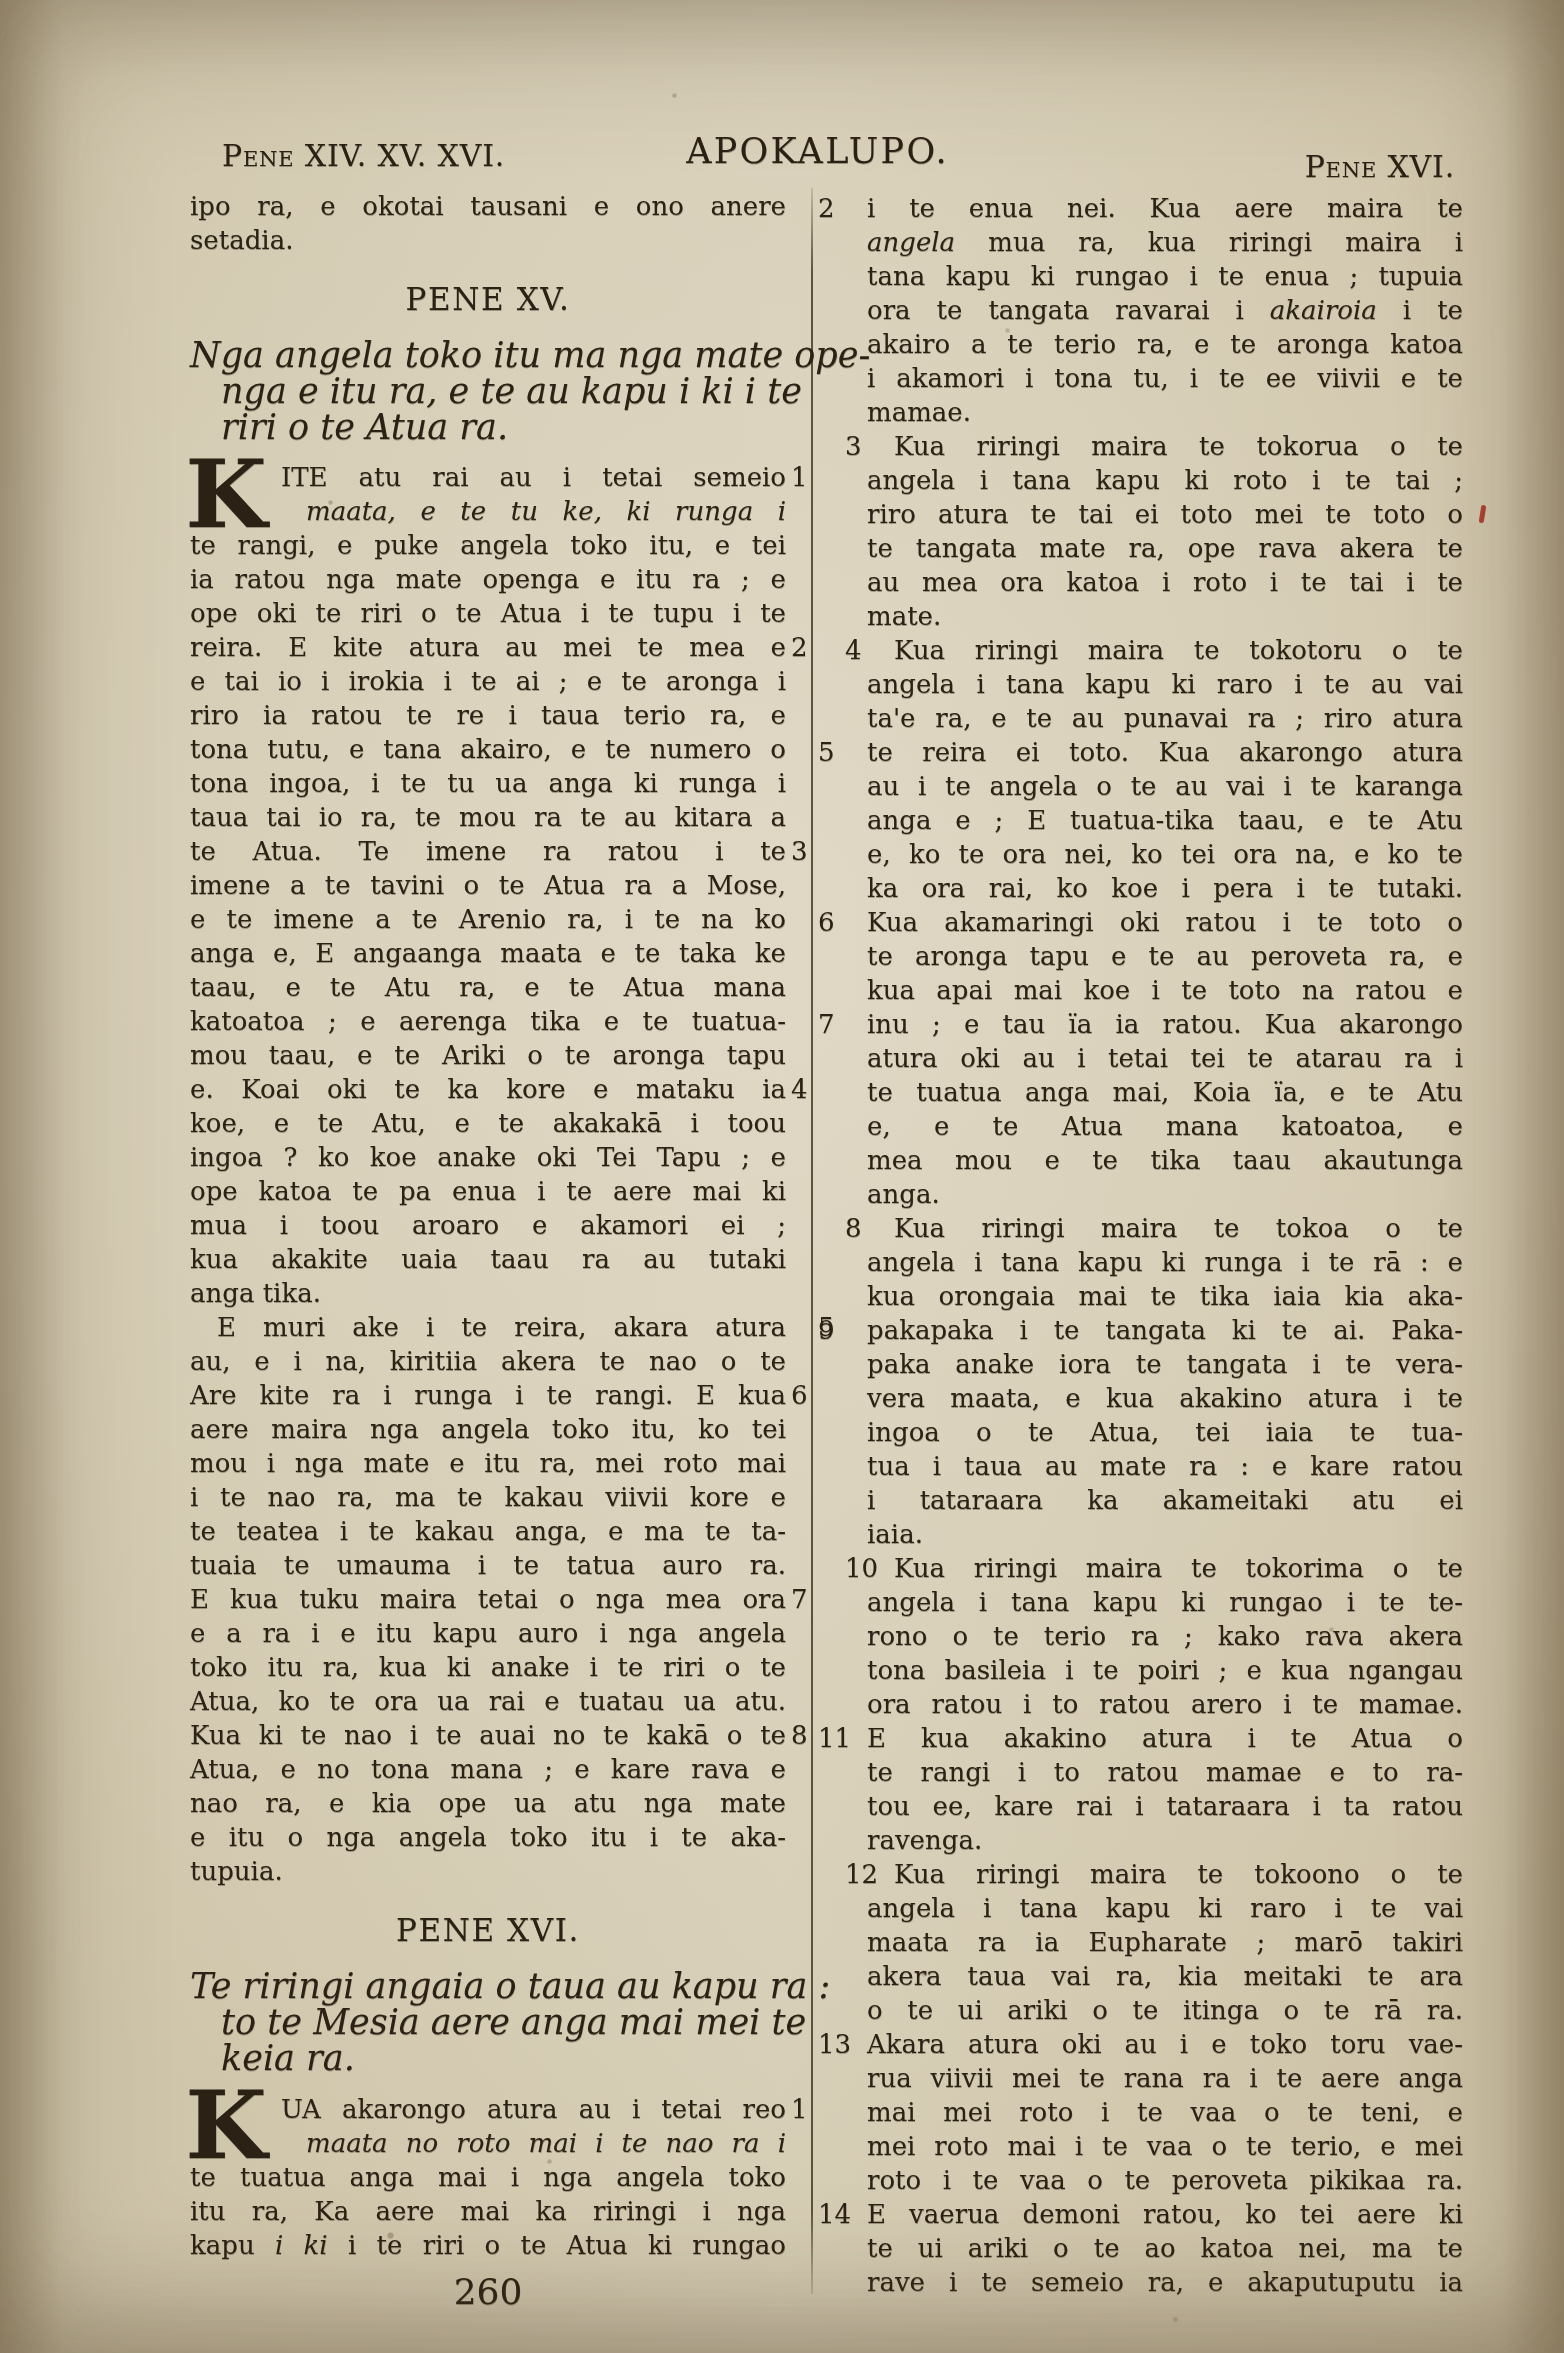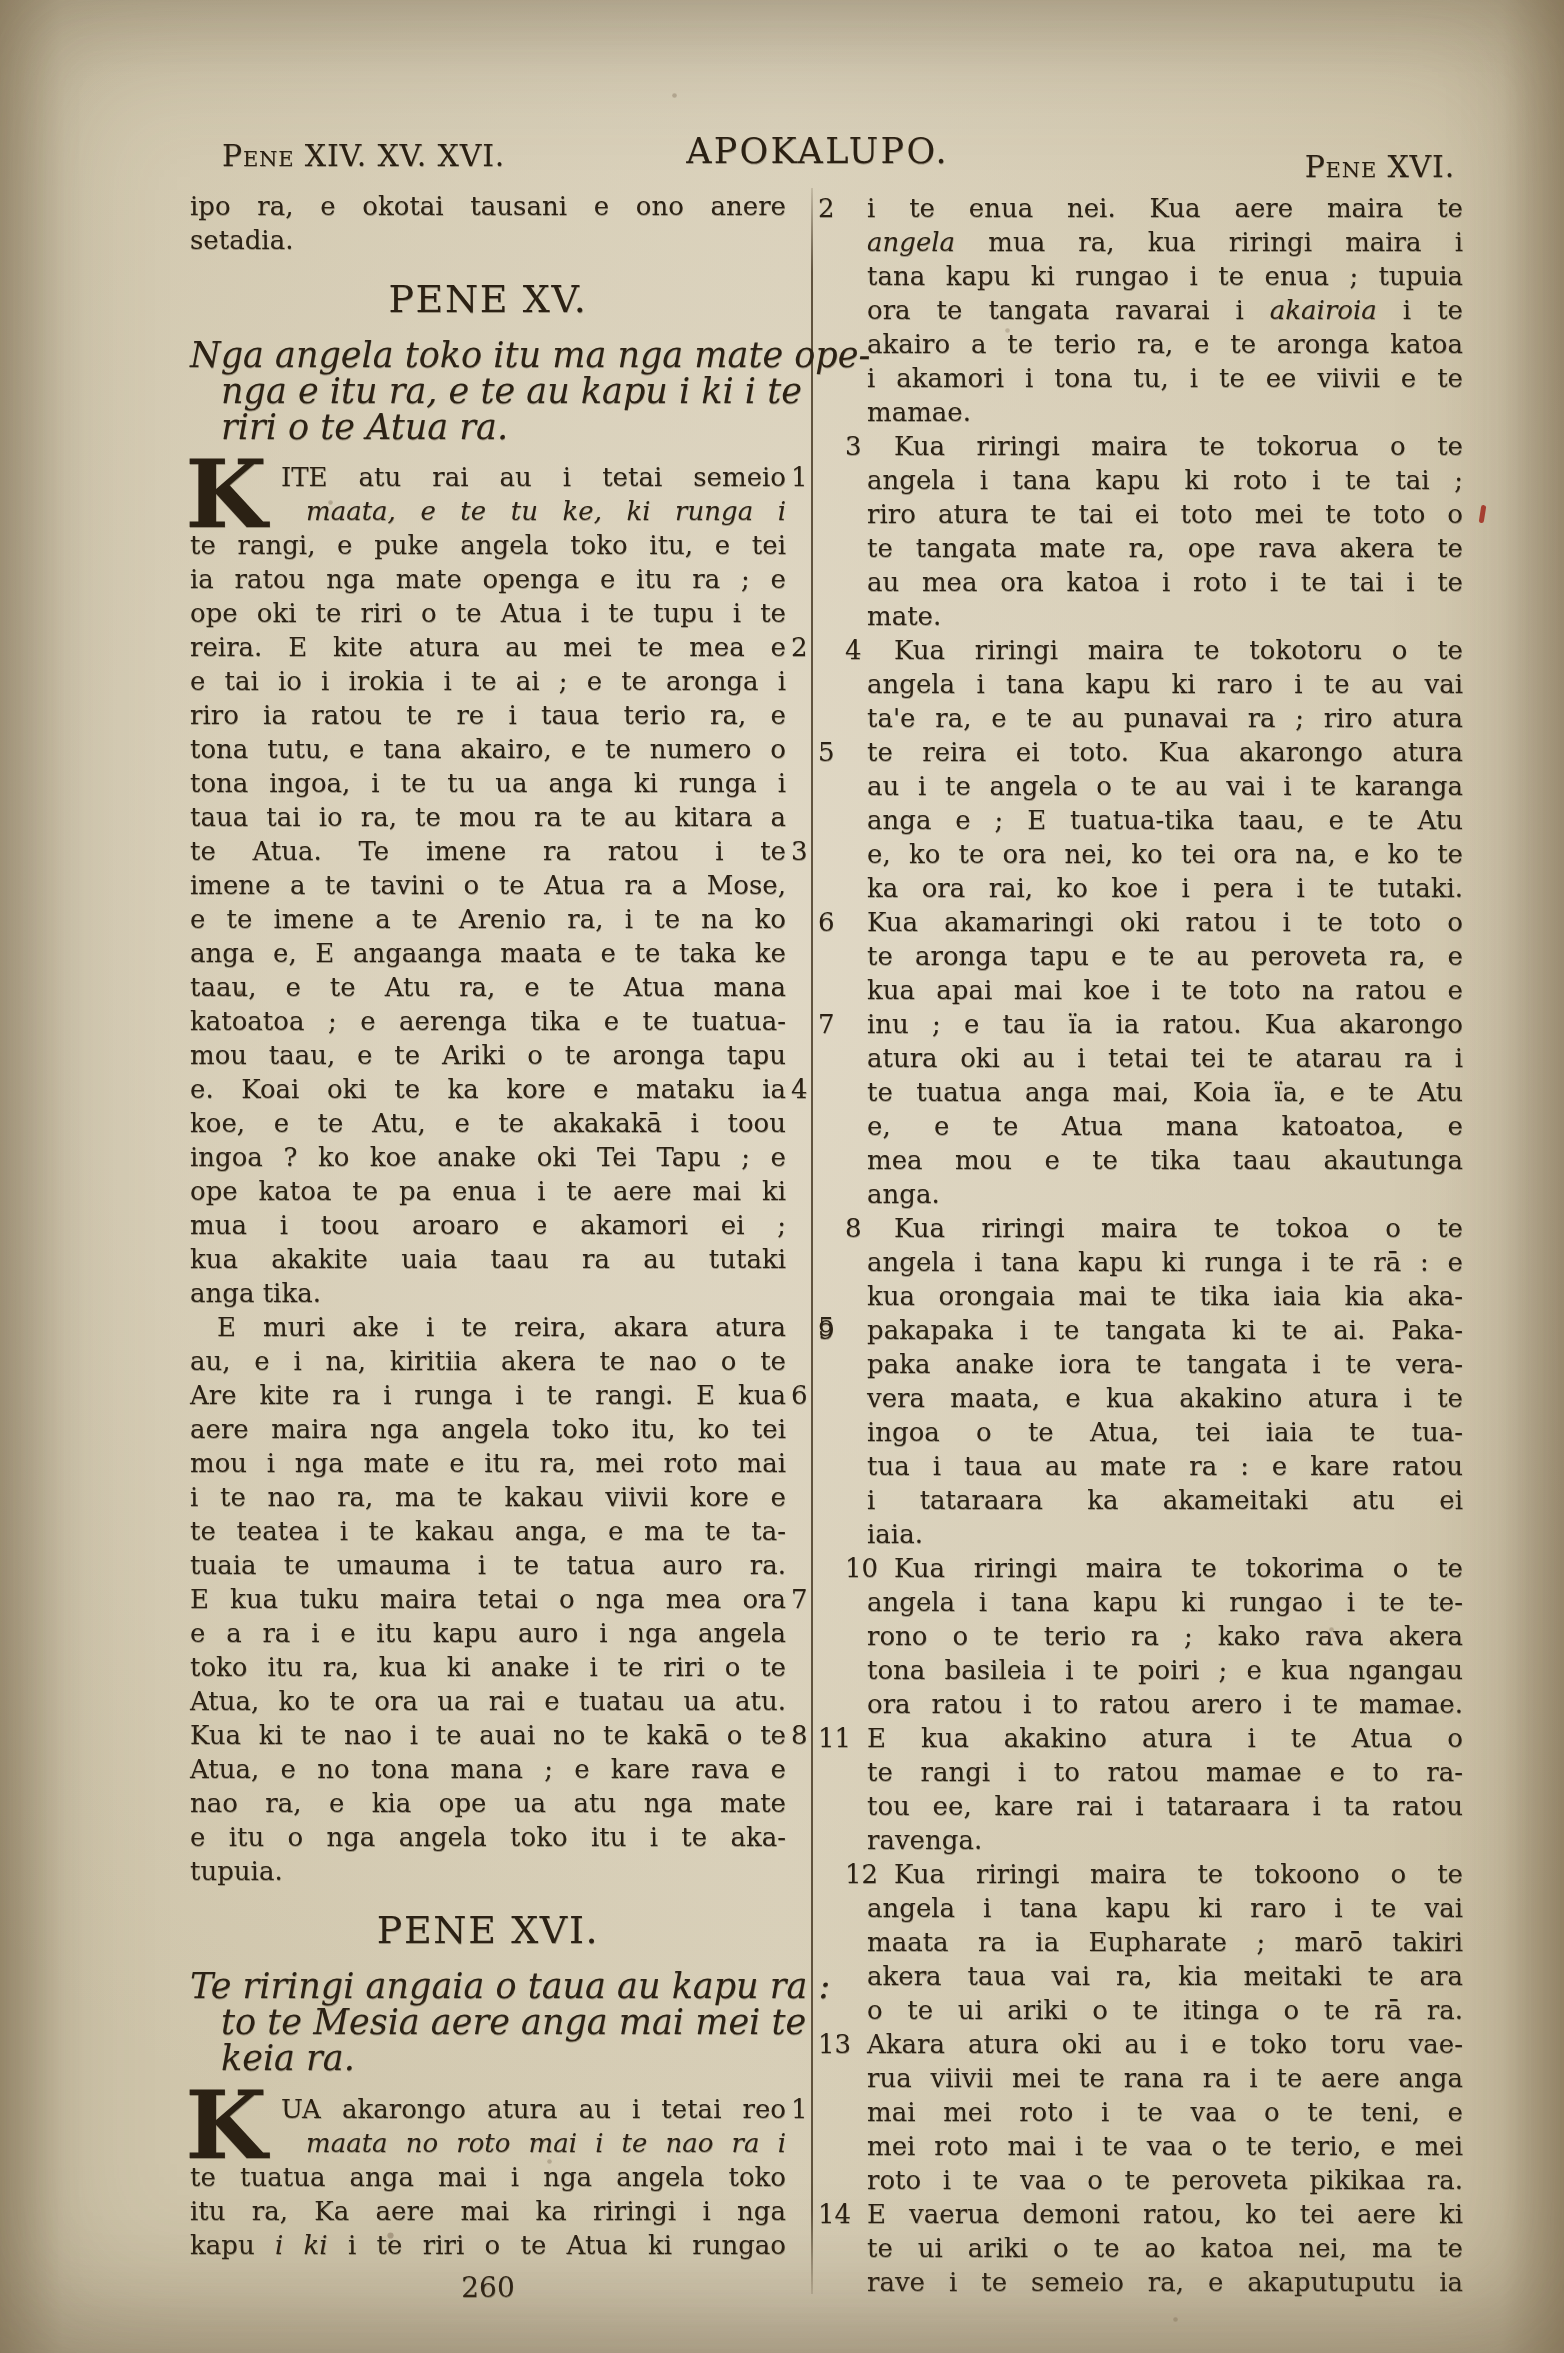--- a/index.html
+++ b/index.html
@@ -34,29 +34,29 @@
   .line.nj{text-align:left;text-align-last:left;}
   .line.vind{text-indent:27px;}
   .para{position:relative;}
   .dropcap{position:absolute;left:-4.7px;top:1.6px;font-size:94px;line-height:64px;font-weight:bold;}
   .line.dc1{padding-left:91px;}
   .line.dc2{padding-left:116px;font-style:italic;}
   .vn{position:absolute;font-size:26px;top:0;}
   .col-left .vn{right:-39px;width:34px;text-align:left;}
   .col-right .vn{left:-49px;width:42px;text-align:right;}
   .chap-heading{height:36px;line-height:36px;margin:23.5px 0 20.3px;text-align:center;
-    font-size:38px;letter-spacing:1.6px;}
+    font-size:31px;letter-spacing:1.6px;}
   .intro{font-style:italic;margin-bottom:15.6px;}
   .intro .line{height:36px;line-height:36px;font-size:35px;}
   .intro .line.ih{padding-left:31px;}
   
   .divider{position:absolute;left:811px;top:188px;width:2.3px;height:2106px;
     background:linear-gradient(180deg,rgba(64,49,28,.15),rgba(64,49,28,.8) 4%,rgba(64,49,28,.8) 96%,rgba(64,49,28,.15));}
   
-  .pagenum{position:absolute;left:190px;top:2271px;width:596px;text-align:center;font-size:28px;}
+  .pagenum{position:absolute;left:190px;top:2271px;width:596px;text-align:center;font-size:36px;}
   
   .red-mark{position:absolute;left:1480px;top:505px;width:4.7px;height:18px;background:#a8281e;
     border-radius:2.3px;transform:rotate(9deg);opacity:.85;}
   .specks{position:absolute;left:0;top:0;width:3.1px;height:3.1px;border-radius:50%;background:rgba(82,62,36,.0);
     box-shadow:239px 992px 0 1.6px rgba(80,60,35,.45),1205px 923px 0 0.8px rgba(80,60,35,.30),
       548px 2160px 0 0.8px rgba(80,60,35,.25),923px 1972px 0 1.6px rgba(80,60,35,.22),
       329px 501px 0 0.8px rgba(80,60,35,.28),1330px 1628px 0 0.8px rgba(80,60,35,.25),
       673px 94px 0 0.8px rgba(80,60,35,.25),1174px 2318px 0 0.8px rgba(80,60,35,.22),
       389px 2234px 0 1.6px rgba(80,60,35,.30),1006px 329px 0 0.8px rgba(80,60,35,.22);}
 </style>

